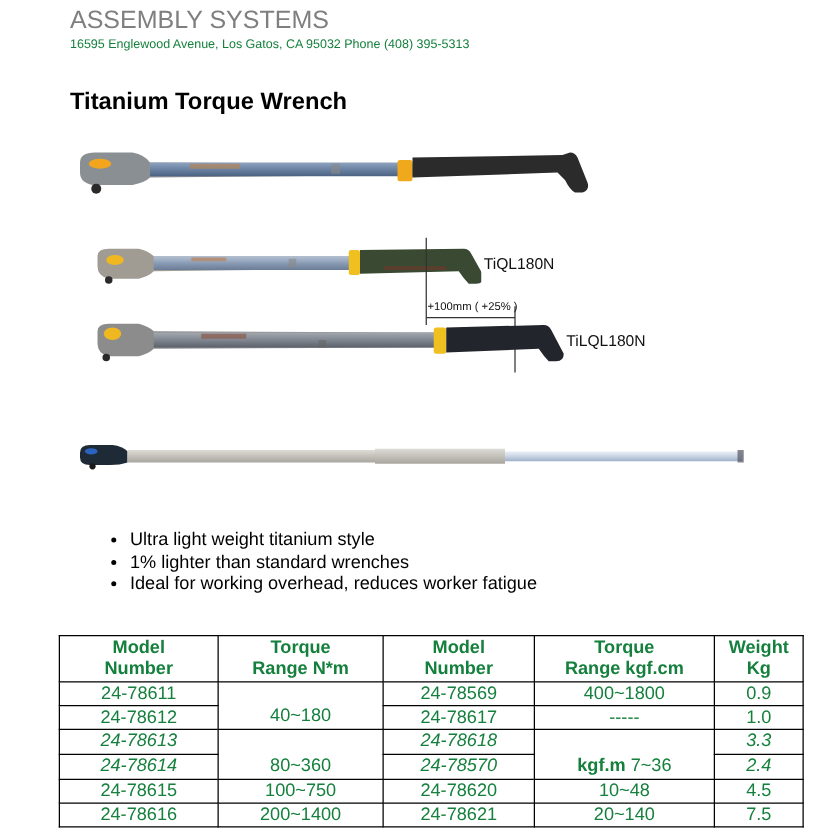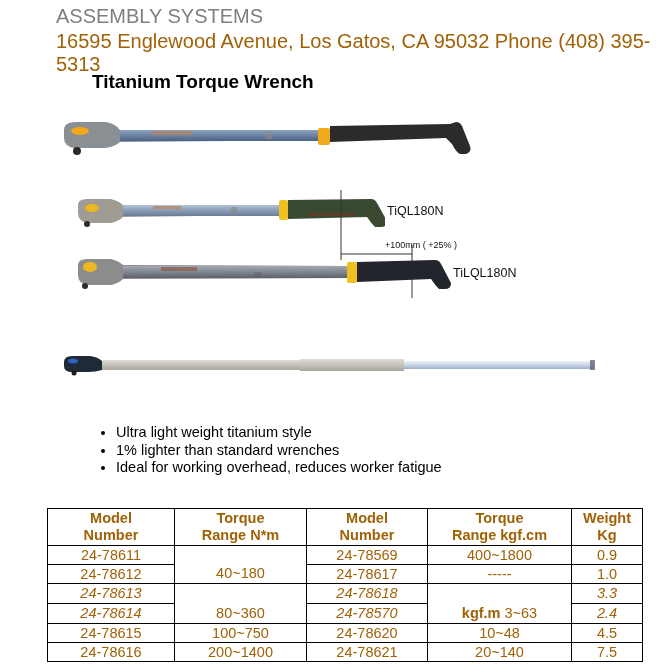--- a/index.html
+++ b/index.html
@@ -1,28 +1,28 @@
 <!DOCTYPE html>
 <html><head>
 <meta charset="utf-8">
 <style>
   html, body { margin: 0; padding: 0; background: #ffffff; }
   body { width: 659px; height: 672px; position: relative; overflow: hidden; font-family: "Liberation Sans", sans-serif; }
   .company { position: absolute; left: 56px; top: 5px; font-size: 20px; color: #7f7f7f; letter-spacing: 0px; }
-  .address { position: absolute; left: 56px; top: 30px; font-size: 20px; color: #a16207; }
-  .title { position: absolute; left: 56px; top: 71px; font-size: 19px; font-weight: bold; color: #000; margin-left: 36px; }
+  .address { position: absolute; left: 56px; top: 30px; font-size: 10px; color: #15803d; }
+  .title { position: absolute; left: 56px; top: 71px; font-size: 19px; font-weight: bold; color: #000; }
 
   .product-image { position: absolute; }
   .wrench-label { position: absolute; font-size: 12.5px; color: #111; }
-  .dim-label { position: absolute; font-size: 9px; color: #111; margin-left: 43px; }
+  .dim-label { position: absolute; font-size: 9px; color: #111; }
 
   ul.features { position: absolute; left: 62px; top: 424px; margin: 0; padding: 0 0 0 42px; list-style: disc; font-size: 14.5px; color: #000; line-height: 17.5px; }
-  ul.features li { padding-left: 0; margin-left: 12px; }
+  ul.features li { padding-left: 0; }
 
-  table.spec { position: absolute; left: 47px; top: 508px; border-collapse: collapse; font-size: 14.5px; color: #a16207; }
+  table.spec { position: absolute; left: 47px; top: 508px; border-collapse: collapse; font-size: 14.5px; color: #15803d; }
   table.spec th, table.spec td { border: 1.5px solid #000; text-align: center; padding: 0; line-height: 17px; }
   table.spec th { font-weight: bold; height: 36px; line-height: 17.5px; }
   table.spec td { height: 18px; }
   table.spec td.tall { height: 19px; font-style: italic; }
   .c1 { width: 126px; } .c2 { width: 131px; } .c3 { width: 120px; } .c4 { width: 143px; } .c5 { width: 70px; }
   .b { font-weight: bold; }
 </style>
 </head>
 <body>
 
@@ -141,21 +141,21 @@
   <tr>
     <td>24-78612</td>
     <td>24-78617</td>
     <td>-----</td>
     <td>1.0</td>
   </tr>
   <tr>
     <td class="tall">24-78613</td>
     <td rowspan="2" style="vertical-align:bottom;padding-bottom:1px">80~360</td>
     <td class="tall">24-78618</td>
-    <td rowspan="2" style="vertical-align:bottom;padding-bottom:1px"><span class="b">kgf.m</span><span> 3~63</span></td>
+    <td rowspan="2" style="vertical-align:bottom;padding-bottom:1px"><span class="b">kgf.m</span><span> 7~36</span></td>
     <td class="tall">3.3</td>
   </tr>
   <tr>
     <td class="tall">24-78614</td>
     <td class="tall">24-78570</td>
     <td class="tall">2.4</td>
   </tr>
   <tr>
     <td>24-78615</td>
     <td>100~750</td>

